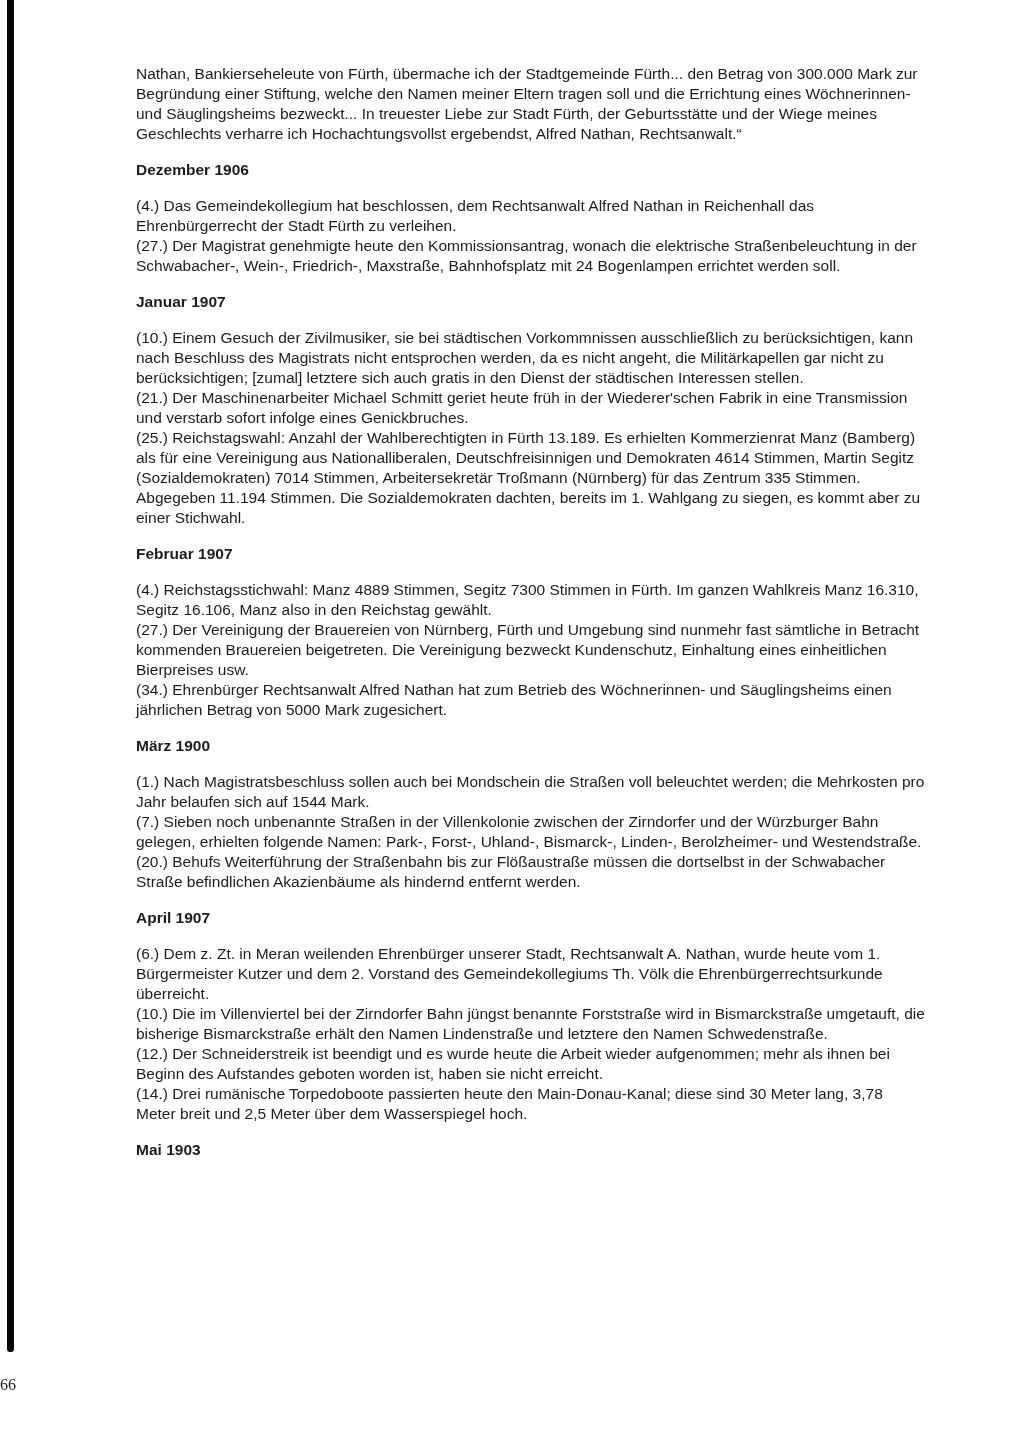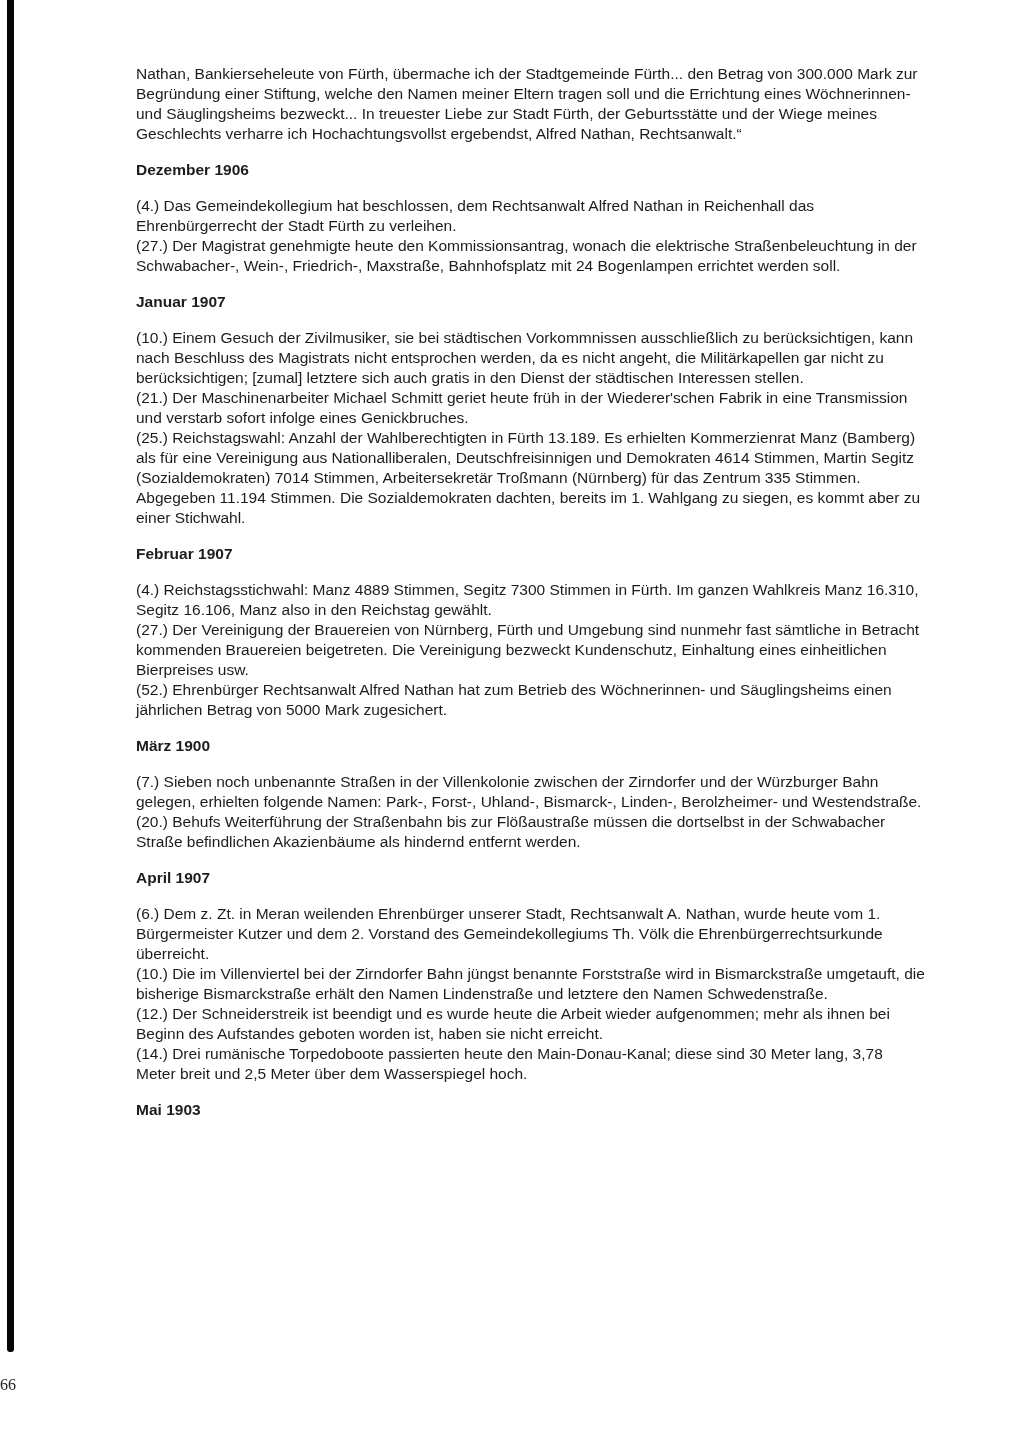--- a/index.html
+++ b/index.html
@@ -71,25 +71,26 @@
       <h2 class="heading">Januar 1907</h2>
       <p class="para">(10.) Einem Gesuch der Zivilmusiker, sie bei städtischen Vorkommnissen ausschließlich zu berücksichtigen, kann nach Beschluss des Magistrats nicht entsprochen werden, da es nicht angeht, die Militärkapellen gar nicht zu berücksichtigen; [zumal] letztere sich auch gratis in den Dienst der städtischen Interessen stellen.</p>
       <p class="para">(21.) Der Maschinenarbeiter Michael Schmitt geriet heute früh in der Wiederer'schen Fabrik in eine Transmission und verstarb sofort infolge eines Genickbruches.</p>
       <p class="para">(25.) Reichstagswahl: Anzahl der Wahlberechtigten in Fürth 13.189. Es erhielten Kommerzienrat Manz (Bamberg) als für eine Vereinigung aus Nationalliberalen, Deutschfreisinnigen und Demokraten 4614 Stimmen, Martin Segitz (Sozialdemokraten) 7014 Stimmen, Arbeitersekretär Troßmann (Nürnberg) für das Zentrum 335 Stimmen. Abgegeben 11.194 Stimmen. Die Sozialdemokraten dachten, bereits im 1. Wahlgang zu siegen, es kommt aber zu einer Stichwahl.</p>
     </div>
 
     <div class="section">
       <h2 class="heading">Februar 1907</h2>
       <p class="para">(4.) Reichstagsstichwahl: Manz 4889 Stimmen, Segitz 7300 Stimmen in Fürth. Im ganzen Wahlkreis Manz 16.310, Segitz 16.106, Manz also in den Reichstag gewählt.</p>
       <p class="para">(27.) Der Vereinigung der Brauereien von Nürnberg, Fürth und Umgebung sind nunmehr fast sämtliche in Betracht kommenden Brauereien beigetreten. Die Vereinigung bezweckt Kundenschutz, Einhaltung eines einheitlichen Bierpreises usw.</p>
-      <p class="para">(52.) Ehrenbürger Rechtsanwalt Alfred Nathan hat zum Betrieb des Wöchnerinnen- und Säuglingsheims einen jährlichen Betrag von 5000 Mark zugesichert.</p>
+      <p class="para">(34.) Ehrenbürger Rechtsanwalt Alfred Nathan hat zum Betrieb des Wöchnerinnen- und Säuglingsheims einen jährlichen Betrag von 5000 Mark zugesichert.</p>
     </div>
 
     <div class="section">
       <h2 class="heading">März 1900</h2>
+      <p class="para">(1.) Nach Magistratsbeschluss sollen auch bei Mondschein die Straßen voll beleuchtet werden; die Mehrkosten pro Jahr belaufen sich auf 1544 Mark.</p>
       <p class="para">(7.) Sieben noch unbenannte Straßen in der Villenkolonie zwischen der Zirndorfer und der Würzburger Bahn gelegen, erhielten folgende Namen: Park-, Forst-, Uhland-, Bismarck-, Linden-, Berolzheimer- und Westendstraße.</p>
       <p class="para">(20.) Behufs Weiterführung der Straßenbahn bis zur Flößaustraße müssen die dortselbst in der Schwabacher Straße befindlichen Akazienbäume als hindernd entfernt werden.</p>
     </div>
 
     <div class="section">
       <h2 class="heading">April 1907</h2>
       <p class="para">(6.) Dem z. Zt. in Meran weilenden Ehrenbürger unserer Stadt, Rechtsanwalt A. Nathan, wurde heute vom 1. Bürgermeister Kutzer und dem 2. Vorstand des Gemeindekollegiums Th. Völk die Ehrenbürgerrechtsurkunde überreicht.</p>
       <p class="para">(10.) Die im Villenviertel bei der Zirndorfer Bahn jüngst benannte Forststraße wird in Bismarckstraße umgetauft, die bisherige Bismarckstraße erhält den Namen Lindenstraße und letztere den Namen Schwedenstraße.</p>
       <p class="para">(12.) Der Schneiderstreik ist beendigt und es wurde heute die Arbeit wieder aufgenommen; mehr als ihnen bei Beginn des Aufstandes geboten worden ist, haben sie nicht erreicht.</p>
       <p class="para">(14.) Drei rumänische Torpedoboote passierten heute den Main-Donau-Kanal; diese sind 30 Meter lang, 3,78 Meter breit und 2,5 Meter über dem Wasserspiegel hoch.</p>

